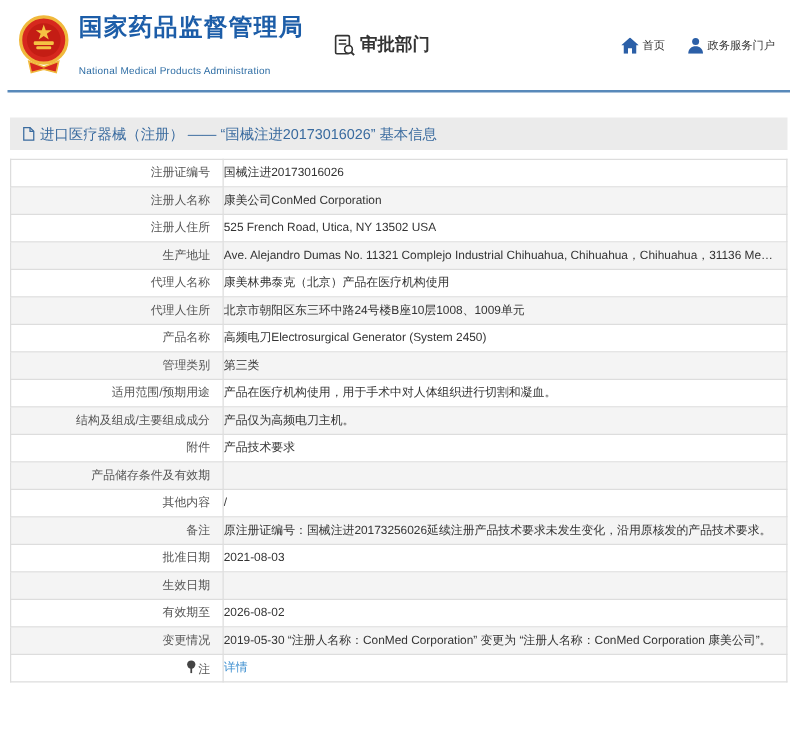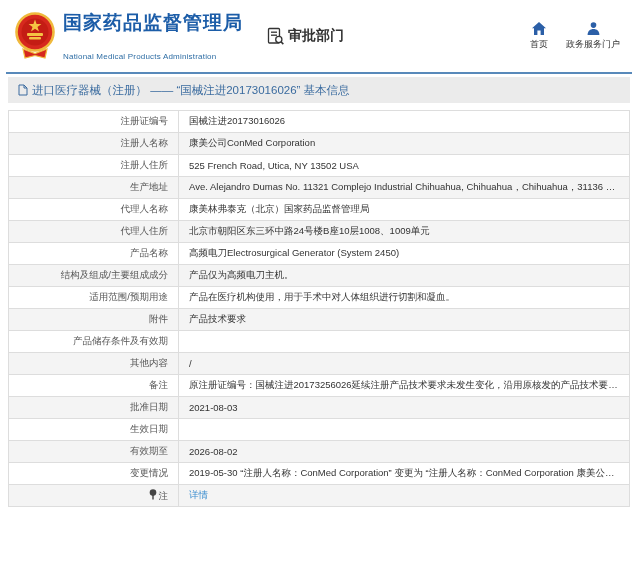--- a/index.html
+++ b/index.html
@@ -22,49 +22,49 @@
     letter-spacing:1px; line-height:22px;
   }
   .org-en { font-size:8px; color:#2e6da4; margin-top:18px; letter-spacing:.2px; }
   .nav-query {
     display:flex; align-items:center; margin-left:24px;
     font-size:14px; font-weight:bold; color:#333; cursor:pointer;
   }
   .nav-query .qicon { margin-right:4px; display:inline-flex; }
   .header-right { margin-left:auto; display:flex; gap:18px; padding-right:8px; }
   .nav-item {
-    display:flex; flex-direction:column; align-items:center;
+    display:flex; flex-direction:row; align-items:center;
     text-decoration:none; color:#333; font-size:9px; cursor:pointer; gap:3px;
   }
   .nav-item .icn { height:14px; display:flex; align-items:flex-end; }
   
   .blue-rule {
     height:2px; margin:0 6px; background:#3b74ae; opacity:.85;
   }
   
   .breadcrumb {
-    margin:3px 8px 0 8px; height:26px; background:#ebebeb;
+    margin:20px 8px 0 8px; height:26px; background:#ebebeb;
     display:flex; align-items:center; padding-left:10px;
     font-size:11.5px; color:#3a6b9f;
   }
   .breadcrumb .doc-icon { margin-right:4px; display:inline-flex; }
   
   .info-table {
     margin:7px 8px 0 8px; width:622px;
     border-collapse:collapse; table-layout:fixed;
     font-size:9.5px;
   }
   .info-table td { border:1px solid #ddd; height:22px; vertical-align:middle; }
   .info-table tr:nth-child(even) { background:#f4f4f4; }
   .label-cell {
     width:170px; text-align:right; padding-right:10px;
     color:#555; white-space:nowrap;
   }
   .value-cell {
-    padding-left:10px; padding-right:6px; color:#333;
+    padding-left:0; padding-right:6px; color:#333;
     overflow:hidden; white-space:nowrap; text-overflow:ellipsis;margin-left:48px;
   }
   .detail-link { color:#3e8fd0; text-decoration:none; cursor:pointer; }
   .pin { display:inline-block; margin-right:2px; vertical-align:-1px; }
 </style>
 </head>
 <body>
 
 <header class="site-header">
   <div class="logo-group">
@@ -143,37 +143,41 @@
       <tr>
         <td class="label-cell">注册人住所</td>
         <td class="value-cell">525 French Road, Utica, NY 13502 USA</td>
       </tr>
       <tr>
         <td class="label-cell">生产地址</td>
         <td class="value-cell">Ave. Alejandro Dumas No. 11321 Complejo Industrial Chihuahua, Chihuahua，Chihuahua，31136 Mexico</td>
       </tr>
       <tr>
         <td class="label-cell">代理人名称</td>
-        <td class="value-cell">康美林弗泰克（北京）国家药品监督管理局</td>
+        <td class="value-cell">康美林弗泰克（北京）产品在医疗机构使用</td>
       </tr>
       <tr>
         <td class="label-cell">代理人住所</td>
         <td class="value-cell">北京市朝阳区东三环中路24号楼B座10层1008、1009单元</td>
       </tr>
       <tr>
         <td class="label-cell">产品名称</td>
         <td class="value-cell">高频电刀Electrosurgical Generator (System 2450)</td>
       </tr>
       <tr>
+        <td class="label-cell">管理类别</td>
+        <td class="value-cell">第三类</td>
+      </tr>
+      <tr>
+        <td class="label-cell">适用范围/预期用途</td>
+        <td class="value-cell">产品在医疗机构使用，用于手术中对人体组织进行切割和凝血。</td>
+      </tr>
+      <tr>
         <td class="label-cell">结构及组成/主要组成成分</td>
         <td class="value-cell">产品仅为高频电刀主机。</td>
-      </tr>
-      <tr>
-        <td class="label-cell">适用范围/预期用途</td>
-        <td class="value-cell">产品在医疗机构使用，用于手术中对人体组织进行切割和凝血。</td>
       </tr>
       <tr>
         <td class="label-cell">附件</td>
         <td class="value-cell">产品技术要求</td>
       </tr>
       <tr>
         <td class="label-cell">产品储存条件及有效期</td>
         <td class="value-cell"></td>
       </tr>
       <tr>

